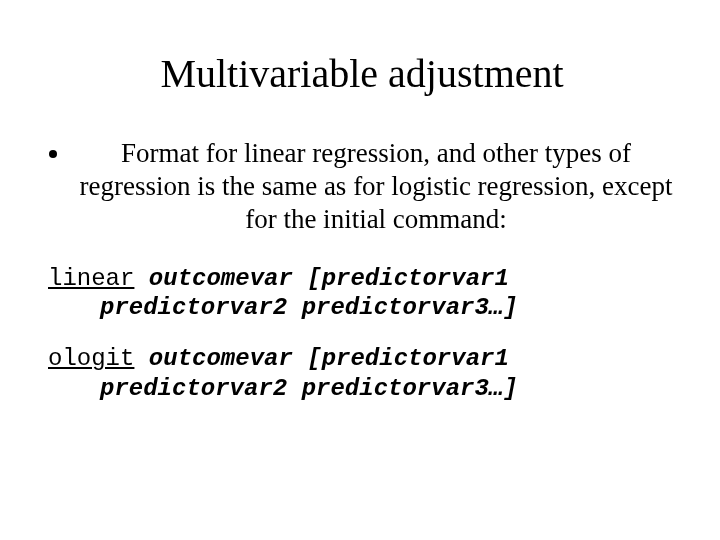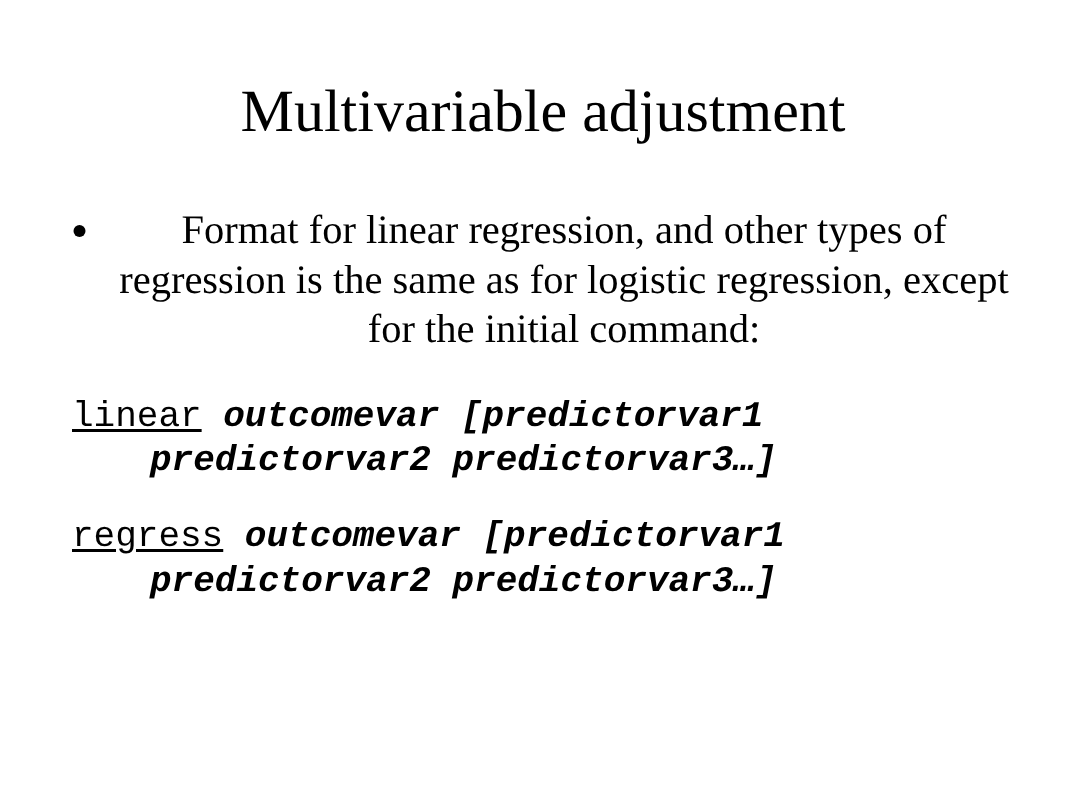--- a/index.html
+++ b/index.html
@@ -65,18 +65,18 @@
   <ul class="bullets">
     <li>Format for linear regression, and other types of regression is the same as for logistic regression, except for the initial command:</li>
   </ul>
 
   <div class="code-block">
     <span class="cmd">linear</span><span class="ital"> outcomevar [predictorvar1</span>
     <span class="code-indent ital">predictorvar2 predictorvar3…]</span>
   </div>
 
   <div class="code-block">
-    <span class="cmd">regress</span><span class="ital"> outcomevar [predictorvar1</span>
+    <span class="cmd">ologit</span><span class="ital"> outcomevar [predictorvar1</span>
     <span class="code-indent ital">predictorvar2 predictorvar3…]</span>
   </div>
 
 
 </div>
 
 </body></html>

